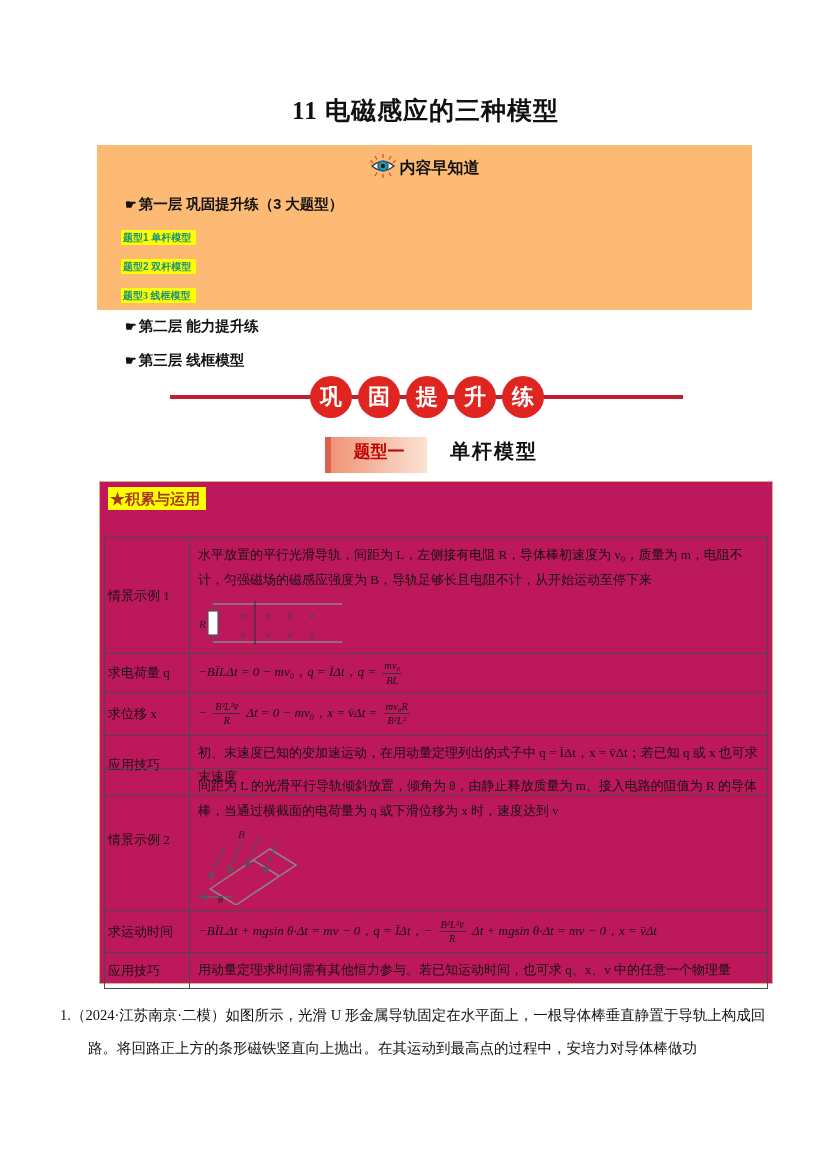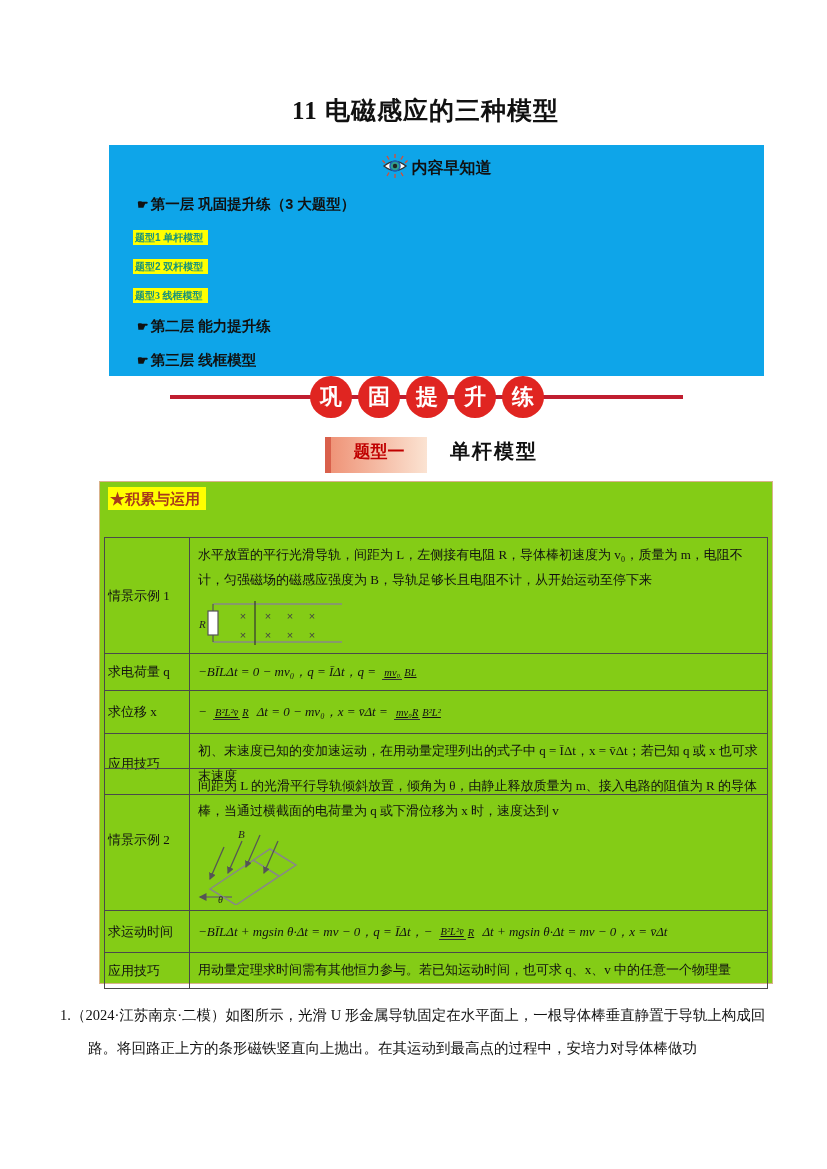--- a/index.html
+++ b/index.html
@@ -3,21 +3,21 @@
 <meta charset="utf-8">
 <style>
   * { margin:0; padding:0; box-sizing:border-box; }
   body { background:#ffffff; font-family:"Liberation Sans", sans-serif; color:#111; }
   .page { position:relative; width:827px; height:1169px; background:#fff; overflow:hidden; }
 
   .doc-title { position:absolute; top:94px; left:0; width:100%; text-align:center;
     font-family:"Liberation Serif", serif; font-weight:700; font-size:25px; letter-spacing:1px;padding-left:24px; }
 
   
-  .preview-panel { position:absolute; left:97px; top:145px; width:655px; height:231px; background:#0ea5e9;margin-left:12px; }
+  .preview-panel { position:absolute; left:97px; top:145px; width:655px; height:165px; background:#fdba74; }
   .panel-heading { position:absolute; top:9px; left:0; width:100%; text-align:center;
     font-weight:700; font-size:16px; }
   .panel-heading .eye { vertical-align:-5px; margin-right:4px; }
   .layer-item { position:absolute; font-weight:700; font-size:14.5px; }
   .layer-item .pointer { font-size:13px; margin-right:2px; }
   .topic-item { position:absolute; font-size:10px; }
   .hl-yellow { background:#ffff00; color:#18927c; font-weight:700; padding:2px 5px 2px 2px; }
 
   
   .banner { position:absolute; left:0; top:375px; width:827px; height:46px; }
@@ -28,42 +28,42 @@
   
   .type-header { position:absolute; left:0; top:437px; width:827px; height:34px; }
   .type-badge { position:absolute; left:325px; top:0; width:102px; height:36px;
     background:linear-gradient(to right,#ef9478,#fbe3d2); border-left:6px solid #d9604b;
     color:#c00000; font-weight:700; font-size:17px; text-align:center; line-height:30px; }
   .type-title { position:absolute; left:450px; top:1px; font-weight:700; font-size:20px;
     font-family:"Liberation Serif", serif; letter-spacing:2px; }
 
   
   .accum-panel { position:absolute; left:99px; top:481px; width:674px; height:503px;
-    background:#84cc16; border:1px solid #d9b28c; }
+    background:#be185d; border:1px solid #d9b28c; }
   .accum-heading { position:absolute; left:8px; top:8px; font-size:15px; }
   .accum-heading .hl { background:#ffff00; color:#a8391b; font-weight:700; padding:3px 6px 3px 2px; }
 
   table.extable { position:absolute; left:4px; border-collapse:collapse; width:664px;
     font-family:"Liberation Serif", serif; font-size:13px; }
   table.extable td { border:1px solid #4a4a4a; vertical-align:middle; }
   td.lbl { width:85px; padding-left:3px; font-size:13px; }
   td.cnt { padding:5px 8px; line-height:1.9; }
   .t1 { top:55px; }
   .t2 { top:286px; }
   .r-scen1 td { height:95px; } .r-scen1 td.cnt { vertical-align:top; }
   .r-q td { height:37px; }
   .r-x td { height:43px; }
   .r-tip1 td { height:30px; }
   .r-scen2 td { height:128px; } .r-scen2 td.cnt { vertical-align:top; }
   .r-time td { height:42px; }
   .r-tip2 td { height:30px; }
 
   .formula { font-family:"Liberation Serif", serif; font-style:italic; font-size:13px; }
-  .frac { display:inline-flex; flex-direction:row; align-items:center; vertical-align:middle;
-    font-size:10.5px; line-height:1.25; margin:0 3px;text-decoration:underline; }
+  .frac { display:inline-flex; flex-direction:column; align-items:center; vertical-align:middle;
+    font-size:10.5px; line-height:1.25; margin:0 3px; }
   .frac .num { border-bottom:1px solid #333; padding:0 2px; }
   .frac .den { padding:0 2px; }
 
   .diag { display:block; margin-top:4px; }
 
   
   .question { position:absolute; left:60px; top:999px; width:714px; font-size:14.5px;
     line-height:2.3; padding-left:28px; text-indent:-28px; font-family:"Liberation Serif", serif; }
 </style>
 </head>

